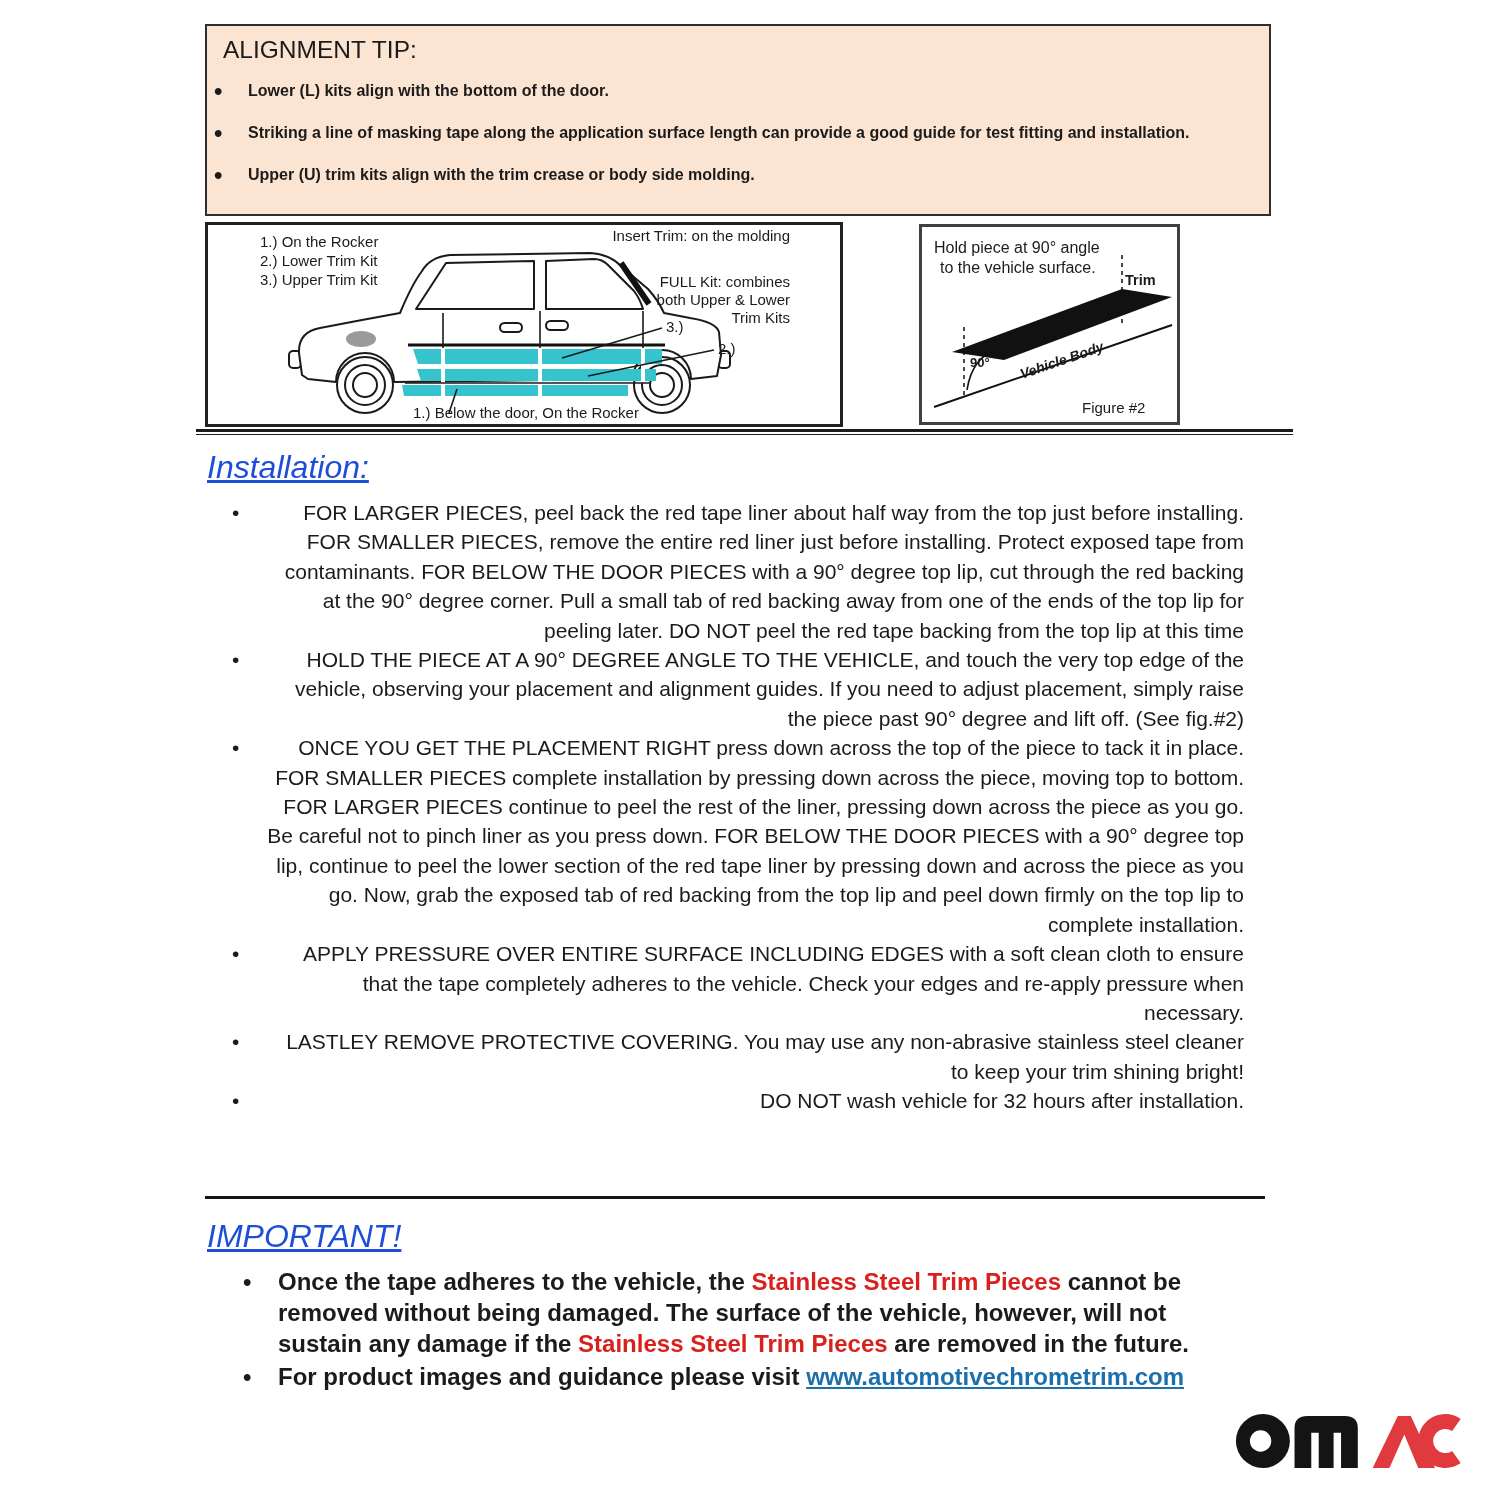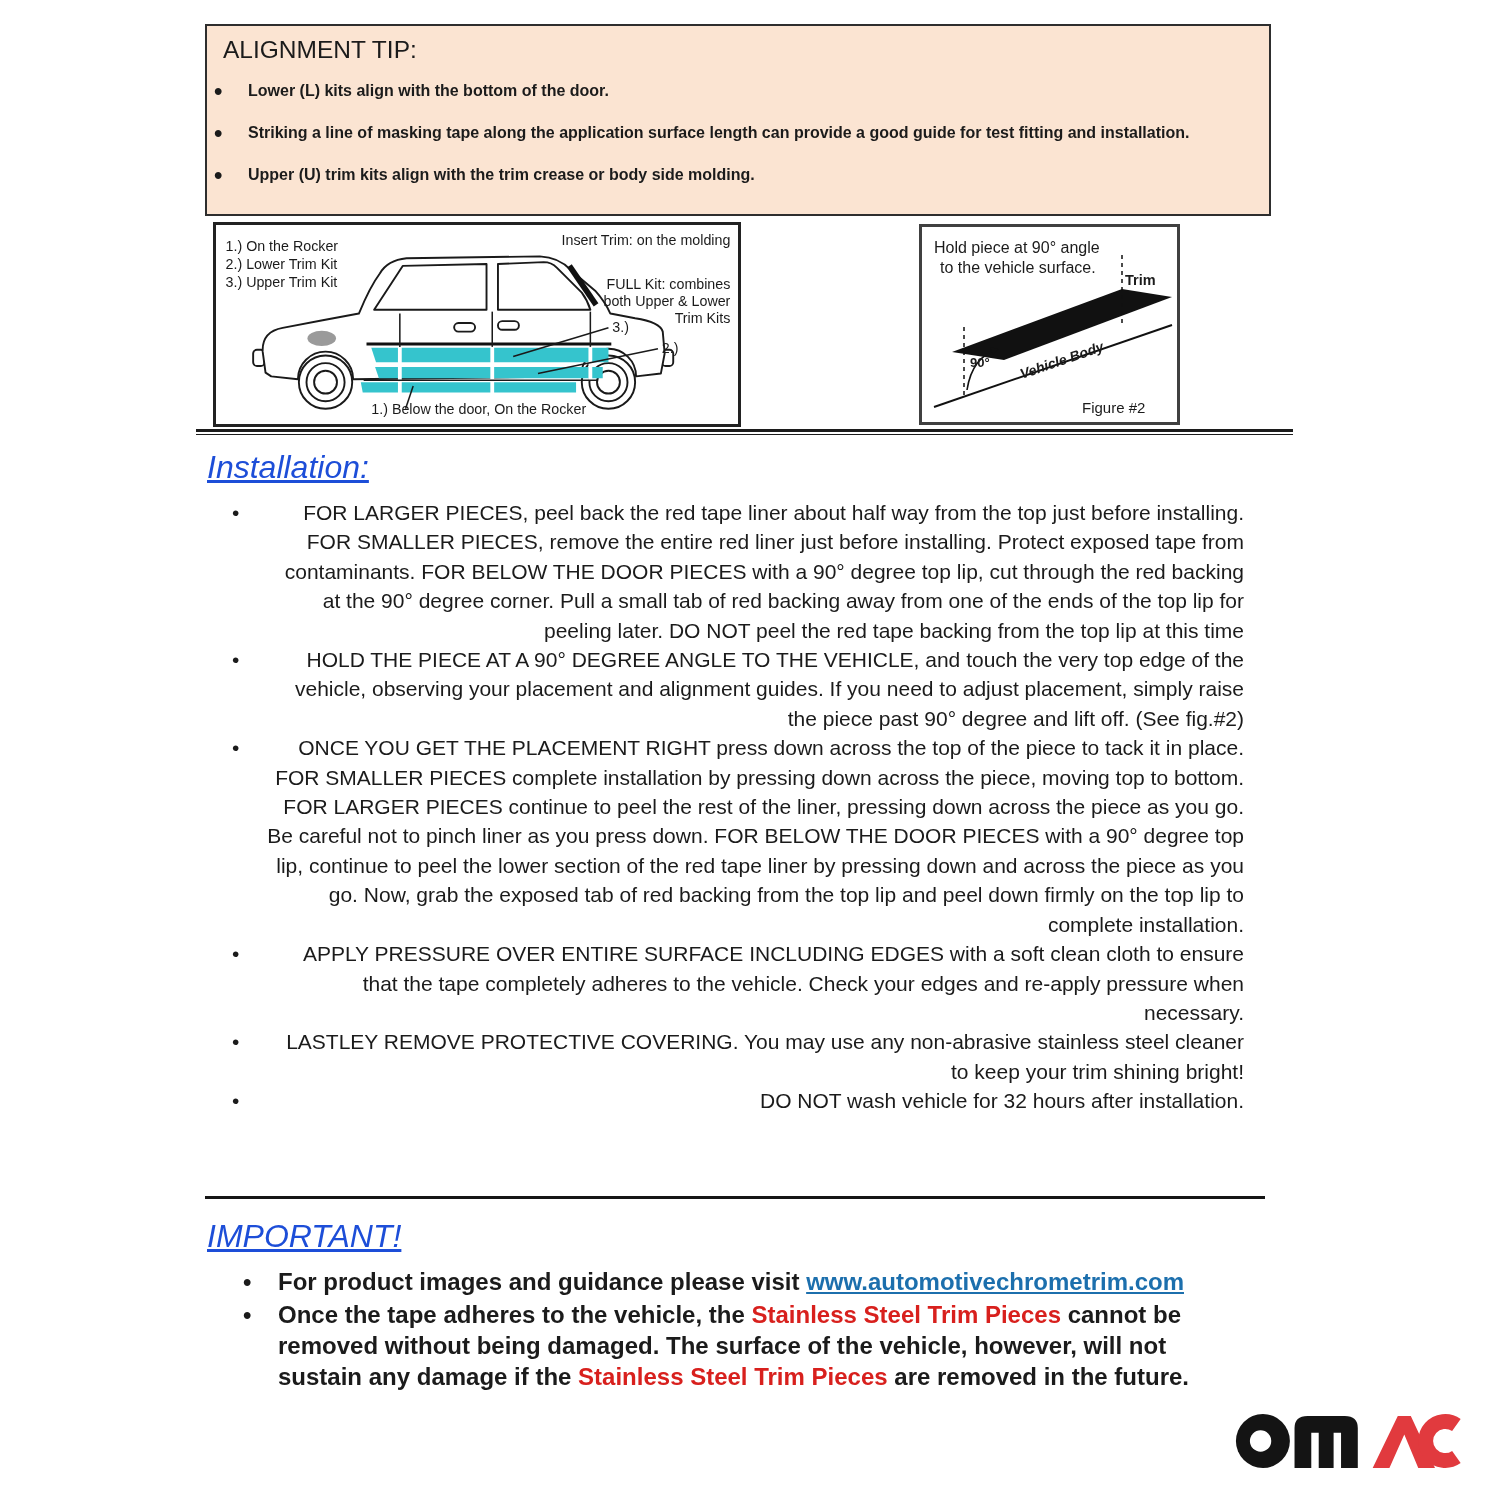--- a/index.html
+++ b/index.html
@@ -8,22 +8,22 @@
 
   
   .tip-box{position:absolute;left:195px;top:24px;width:1066px;height:192px;
            background:#fbe4d2;border:2px solid #2e2e2e;box-sizing:border-box;margin-left:10px;}
   .tip-title{padding:8px 0 0 16px;font-size:24.5px;line-height:32px;}
   .tip-list{margin:8px 0 0 0;padding:0 16px 0 41px;list-style:none;font-size:16px;line-height:34px;font-weight:bold;}
   .tip-list li{position:relative;margin-bottom:8px;}
   .tip-list li::before{content:"\2022";position:absolute;left:-34px;font-size:24px;}
 
   
-  .car-fig{position:absolute;left:205px;top:222px;width:528px;height:205px;
-           border:3px solid #222;box-sizing:border-box;background:#fff;margin-left:8px;}
+  .car-fig{position:absolute;left:205px;top:222px;width:638px;height:205px;
+           border:3px solid #222;box-sizing:border-box;background:#fff;}
   .fig2{position:absolute;left:919px;top:224px;width:261px;height:201px;
         border:3px solid #404040;box-sizing:border-box;background:#fff;}
   .car-fig svg,.fig2 svg{position:absolute;left:0;top:0;width:100%;height:100%;}
   .fig-rule{position:absolute;left:196px;top:429px;width:1097px;height:2px;
             border-top:3px solid #1c1c1c;border-bottom:1px solid #1c1c1c;}
 
   
   .heading{position:absolute;font-size:32px;font-style:italic;text-decoration:underline;
            color:#1d4ed8;}
   .installation-heading{left:207px;top:449px;}
@@ -167,22 +167,22 @@
     <li>ONCE YOU GET THE PLACEMENT RIGHT press down across the top of the piece to tack it in place.  FOR SMALLER PIECES complete installation by pressing down across the piece, moving top to bottom. FOR LARGER PIECES continue to peel the rest of the liner, pressing down across the piece as you go. Be careful not to pinch liner as you press down. FOR BELOW THE DOOR PIECES with a 90° degree top lip, continue to peel the lower section of the red tape liner by pressing down and across the piece as you go. Now, grab the exposed tab of red backing from the top lip and peel down firmly on the top lip to complete installation.</li>
     <li>APPLY PRESSURE OVER ENTIRE SURFACE INCLUDING EDGES with a soft clean cloth to ensure that the tape completely adheres to the vehicle. Check your edges and re-apply pressure when necessary.</li>
     <li>LASTLEY REMOVE PROTECTIVE COVERING. You may use any non-abrasive stainless steel cleaner to keep your trim shining bright!</li>
     <li>DO NOT wash vehicle for 32 hours after installation.</li>
   </ul>
 
   <div class="separator"></div>
 
   <div class="heading important-heading">IMPORTANT!</div>
   <ul class="body-list important-list">
+    <li><span>Once the tape adheres to the vehicle, the </span><span class="red">Stainless Steel Trim Pieces</span><span> cannot be removed without being damaged. The surface of the vehicle, however, will not sustain any damage if the </span><span class="red">Stainless Steel Trim Pieces</span><span> are removed in the future.</span></li>
     <li><span>For product images and guidance please visit </span><a class="link">www.automotivechrometrim.com</a></li>
-    <li><span>Once the tape adheres to the vehicle, the </span><span class="red">Stainless Steel Trim Pieces</span><span> cannot be removed without being damaged. The surface of the vehicle, however, will not sustain any damage if the </span><span class="red">Stainless Steel Trim Pieces</span><span> are removed in the future.</span></li>
   </ul>
 
   <div class="logo">
     <svg viewBox="0 0 258 64" preserveAspectRatio="xMidYMid meet" width="240" height="62">
       <g>
         <circle cx="30" cy="32" r="29" fill="#141414"></circle>
         <circle cx="27.5" cy="32" r="11.5" fill="#ffffff"></circle>
       </g>
       <path fill="#141414" d="M64,61 L64,18 Q64,5 78,5 L118,5 Q132,5 132,18 L132,61 L114,61 L114,23 L106,23 L106,61 L90,61 L90,23 L82,23 L82,61 Z"></path>
       <path fill="#e13a3e" d="M148,61 L175,5 L189,5 L215,61 L197,61 L182,25 L166,61 Z"></path>

